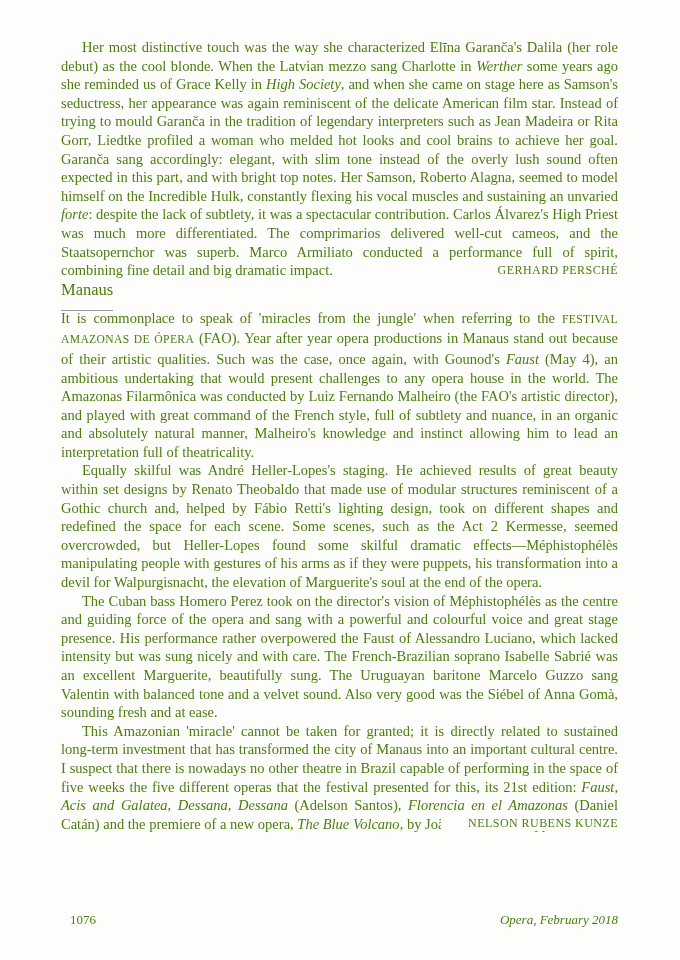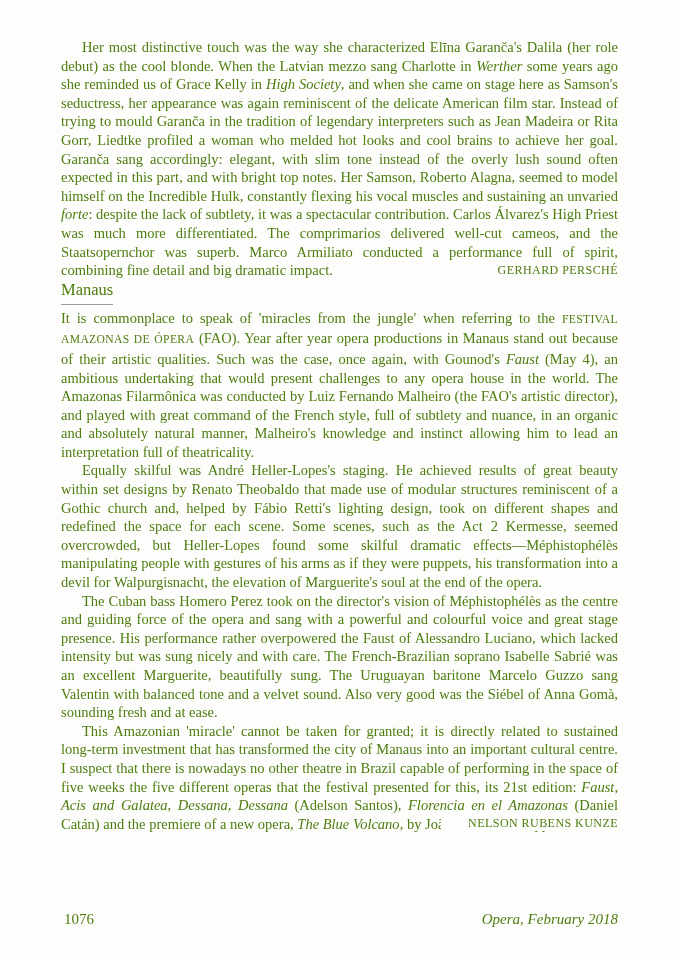--- a/index.html
+++ b/index.html
@@ -31,25 +31,25 @@
     background:#fdfdfb;padding-left:6px;margin-top:28px;
   }
   h1.country{
     font-size:23px;font-weight:700;
     margin:26px 0 7px 0;letter-spacing:0.2px;
   }
   h2.city{
     font-size:16.5px;font-weight:400;
     margin:0 0 9px 0;
   }
-  h2.city .ul{border-bottom:1.3px solid #9c9c9c;padding-bottom:5px;}
+  h2.city .ul{border-bottom:1.3px solid #9c9c9c;padding-bottom:11px;}
   .footer{
-    position:absolute;left:64px;right:62px;bottom:32px;
+    position:absolute;left:70px;right:62px;bottom:32px;
     display:flex;justify-content:space-between;
-    font-size:15px;
+    font-size:13px;
     gap:44px;
   }
   .journal{font-style:italic;}
 </style>
 </head>
 <body>
 
 <div class="page">
 
   <p class="body indent has-byline"><span><span>Her most distinctive touch was the way she characterized Elīna Garanča's Dalila (her role debut) as the cool blonde. When the Latvian mezzo sang Charlotte in </span><span class="it">Werther</span><span> some years ago she reminded us of Grace Kelly in </span><span class="it">High Society</span><span>, and when she came on stage here as Samson's seductress, her appearance was again reminiscent of the delicate American film star. Instead of trying to mould Garanča in the tradition of legendary interpreters such as Jean Madeira or Rita Gorr, Liedtke profiled a woman who melded hot looks and cool brains to achieve her goal. Garanča sang accordingly: elegant, with slim tone instead of the overly lush sound often expected in this part, and with bright top notes. Her Samson, Roberto Alagna, seemed to model himself on the Incredible Hulk, constantly flexing his vocal muscles and sustaining an unvaried </span><span class="it">forte</span><span>: despite the lack of subtlety, it was a spectacular contribution. Carlos Álvarez's High Priest was much more differentiated. The comprimarios delivered well-cut cameos, and the Staatsopernchor was superb. Marco Armiliato conducted a performance full of spirit, combining fine detail and big dramatic impact.</span></span><span class="byline">GERHARD PERSCHÉ</span></p>

